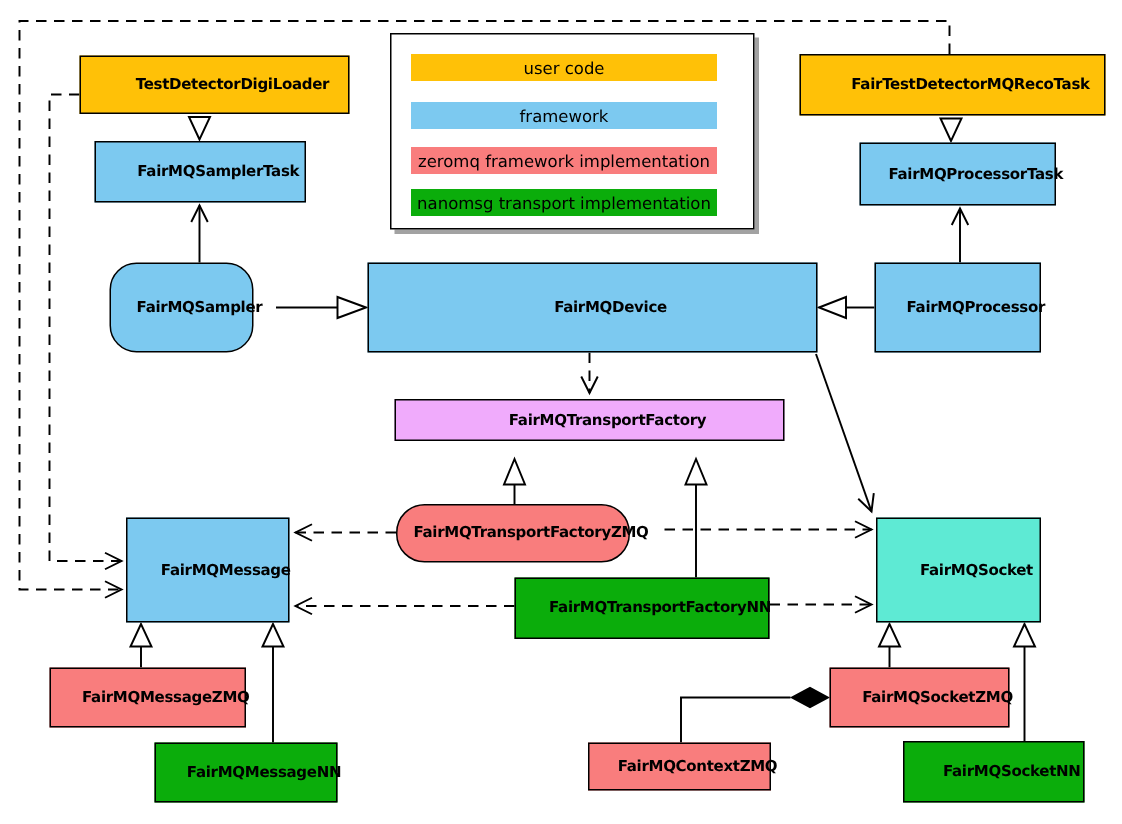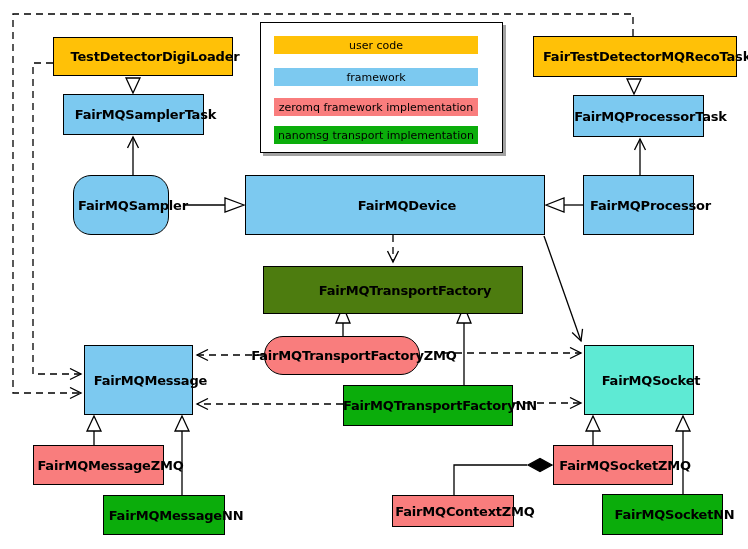--- a/index.html
+++ b/index.html
@@ -8,21 +8,21 @@
     font-family:"DejaVu Sans","Liberation Sans",sans-serif;
   }
   .wires{position:absolute;left:0;top:0;z-index:0;}
   .wires line,.wires path{stroke:#000;stroke-width:1.3;fill:none;}
   .wires .dash{stroke-dasharray:7,5;}
   .wires .tri{fill:#ffffff;stroke:#000;stroke-width:1.3;}
   .wires .diamond{fill:#000;stroke:#000;}
   .node{
     position:absolute;z-index:2;box-sizing:border-box;border:1.4px solid #000;
     display:flex;align-items:center;justify-content:center;
-    font-size:13px;font-weight:bold;color:#000;text-align:center;
+    font-size:10px;font-weight:bold;color:#000;text-align:center;
     white-space:nowrap;letter-spacing:-0.2px;padding-left:24px;
   }
   .abstract{}
   .legend{
     position:absolute;z-index:2;box-sizing:border-box;background:#fff;
     border:1.4px solid #000;box-shadow:3px 3px 0 #a2a2a2;
   }
   .legend-bar{
     position:absolute;left:13px;width:204px;height:18px;box-sizing:border-box;
     display:flex;align-items:center;justify-content:center;
@@ -140,21 +140,21 @@
   <div class="node abstract" style="left: 63px; top: 94px; width: 141px; height: 41px; background-color: rgb(124, 201, 240);">FairMQSamplerTask</div>
 
   <div class="node abstract" style="left: 573px; top: 95px; width: 131px; height: 42px; background-color: rgb(124, 201, 240);">FairMQProcessorTask</div>
 
   <div class="node" style="left: 73px; top: 175px; width: 96px; height: 60px; background-color: rgb(124, 201, 240); border-radius: 18px;">FairMQSampler</div>
 
   <div class="node" style="left: 245px; top: 175px; width: 300px; height: 60px; background-color: rgb(124, 201, 240);">FairMQDevice</div>
 
   <div class="node" style="left: 583px; top: 175px; width: 111px; height: 60px; background-color: rgb(124, 201, 240);">FairMQProcessor</div>
 
-  <div class="node abstract" style="left: 263px; top: 266px; width: 260px; height: 48px; background-color: #4d7c0f;">FairMQTransportFactory</div>
+  <div class="node abstract" style="left: 263px; top: 266px; width: 260px; height: 28px; background-color: #f0abfc;">FairMQTransportFactory</div>
 
   <div class="node" style="left: 264px; top: 336px; width: 156px; height: 39px; background-color: rgb(249, 125, 125); border-radius: 19px;">FairMQTransportFactoryZMQ</div>
 
   <div class="node" style="left: 343px; top: 385px; width: 170px; height: 41px; background-color: rgb(11, 173, 11);">FairMQTransportFactoryNN</div>
 
   <div class="node abstract" style="left: 84px; top: 345px; width: 109px; height: 70px; background-color: rgb(124, 201, 240);">FairMQMessage</div>
 
   <div class="node abstract" style="left: 584px; top: 345px; width: 110px; height: 70px; background-color: #5eead4;">FairMQSocket</div>
 
   <div class="node" style="left: 33px; top: 445px; width: 131px; height: 40px; background-color: rgb(249, 125, 125);">FairMQMessageZMQ</div>

